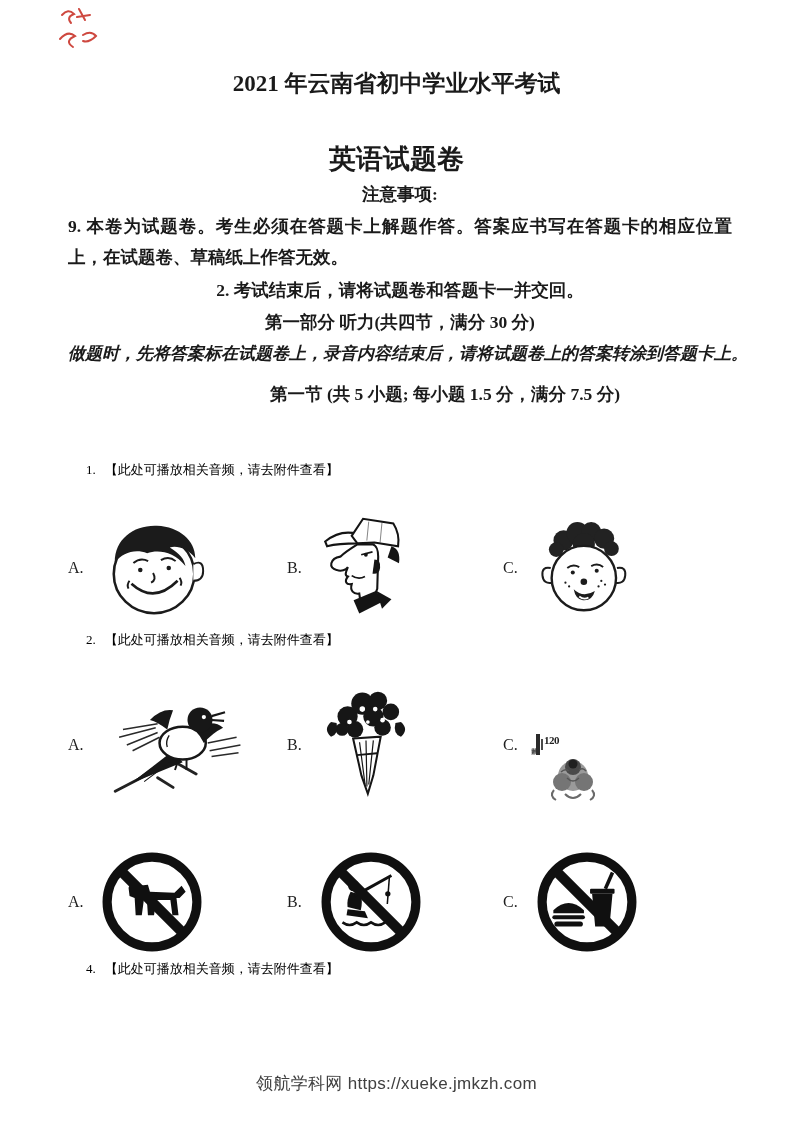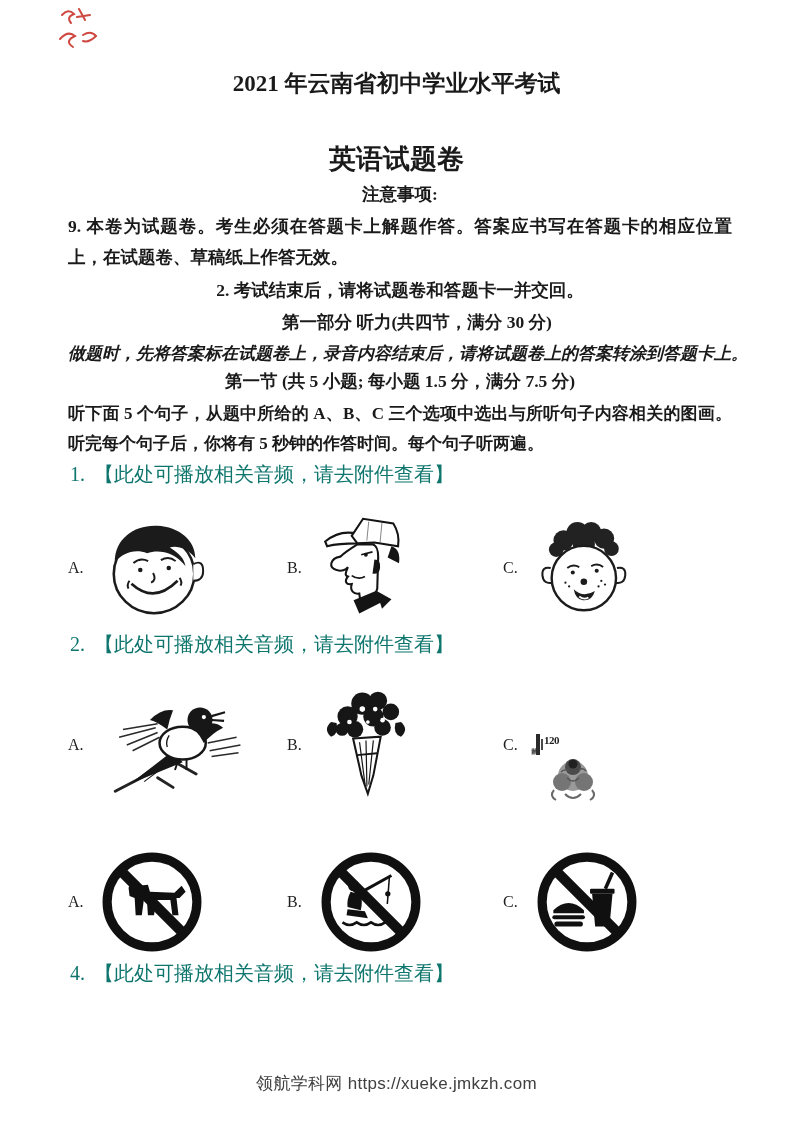--- a/index.html
+++ b/index.html
@@ -8,25 +8,25 @@
   .abs{position:absolute;}
   .center{left:0;width:793px;text-align:center;}
   .h-title1{top:68px;font-size:23px;font-weight:700;}
   .h-title2{top:109px;font-size:27px;font-weight:700;margin-top:32px;}
   .h-meta{top:147px;font-size:17px;font-weight:700;}
   .body-text{left:68px;width:664px;font-size:17.5px;font-weight:700;line-height:31px;text-align:justify;}
   .one-line{white-space:nowrap;text-align:center;}
   .notice-h{top:179px;}
   .item1{top:211px;}
   .item2{top:275px;}
-  .part1-h{top:307px;margin-left:17px;}
+  .part1-h{top:307px;}
   .part1-note{top:338px;font-size:17px;font-style:italic;}
-  .sec1-h{top:366px;}
+  .sec1-h{top:379px;margin-left:45px;}
   .sec1-ins{top:399px;font-size:17px;line-height:30px;}
-  .q-line{left:70px;width:600px;font-size:20px;font-weight:400;color:#0f766e;}
+  .q-line{left:86px;width:600px;font-size:13px;font-weight:400;color:#000000;}
   .q1{top:461px;} .q2{top:631px;} .q3{top:796px;} .q4{top:960px;}
   .q-num{margin-right:9px;}
   .opt-row{left:68px;width:664px;}
   .row1{top:512px;height:112px;}
   .row2{top:684px;height:122px;}
   .row3{top:849px;height:106px;}
   .opt{position:absolute;top:0;height:100%;display:flex;align-items:center;gap:9px;}
   .opt-a{left:0;} .opt-b{left:219px;} .opt-c{left:435px;}
   .opt-label{font-size:16px;color:#1f1f1f;flex:0 0 auto;width:24px;}
   .img-box{flex:0 0 auto;line-height:0;}
@@ -56,21 +56,20 @@
   <div class="abs center h-title1">2021 年云南省初中学业水平考试</div>
   <div class="abs center h-title2">英语试题卷</div>
 
   <div class="abs body-text one-line notice-h">注意事项:</div>
   <div class="abs body-text item1">9. 本卷为试题卷。考生必须在答题卡上解题作答。答案应书写在答题卡的相应位置上，在试题卷、草稿纸上作答无效。</div>
   <div class="abs body-text one-line item2">2. 考试结束后，请将试题卷和答题卡一并交回。</div>
 
   <div class="abs body-text one-line part1-h">第一部分 听力(共四节，满分 30 分)</div>
   <div class="abs body-text one-line part1-note">做题时，先将答案标在试题卷上，录音内容结束后，请将试题卷上的答案转涂到答题卡上。</div>
   <div class="abs body-text one-line sec1-h">第一节 (共 5 小题; 每小题 1.5 分，满分 7.5 分)</div>
-  <div class="abs body-text sec1-ins">听下面 5 个句子，从题中所给的 A、B、C 三个选项中选出与所听句子内容相关的图画。听完每个句子后，你将有 5 秒钟的作答时间。每个句子听两遍。</div>
 
   <div class="abs q-line q1">
     <span class="q-num">1.</span><span>【此处可播放相关音频，请去附件查看】</span>
   </div>
 
   <div class="abs opt-row row1">
     <div class="opt opt-a">
       <span class="opt-label">A.</span>
       <span class="img-box">
         <svg width="110" height="100" viewBox="0 0 112 100">

